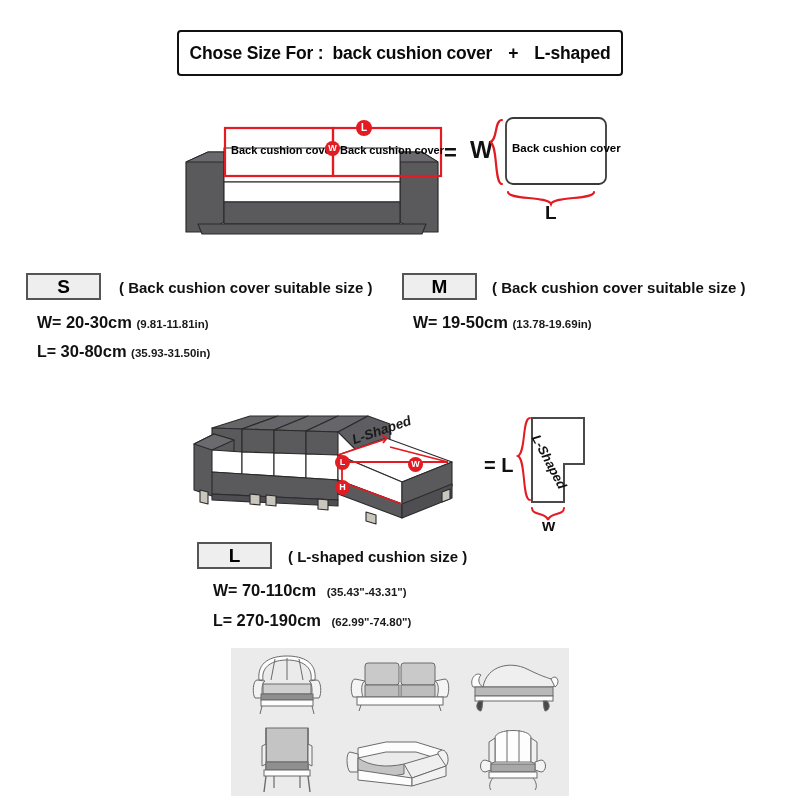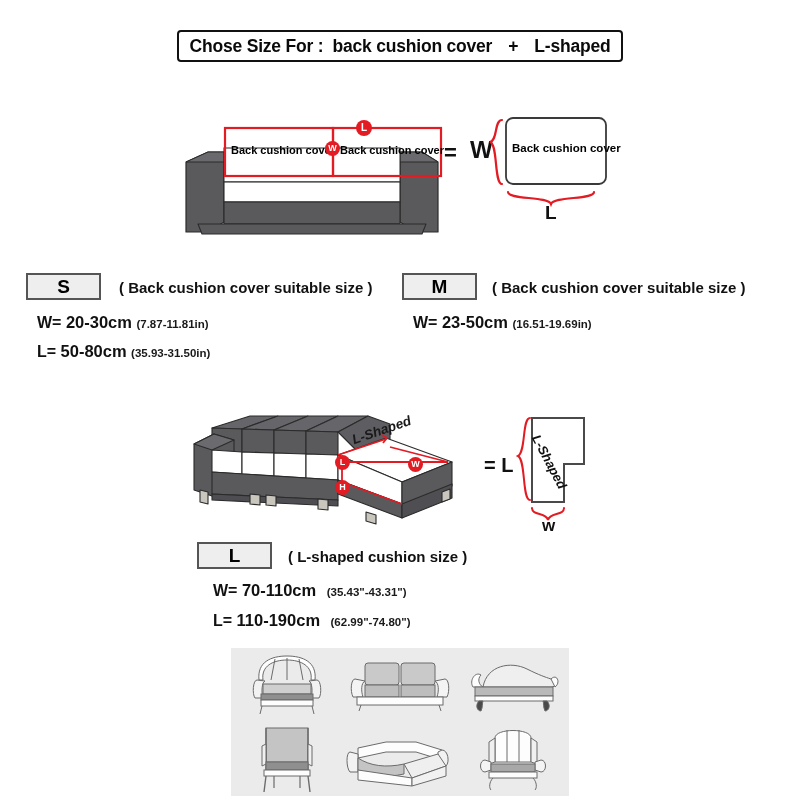--- a/index.html
+++ b/index.html
@@ -20,21 +20,21 @@
     width: 800px;
     height: 800px;
   }
 
   
   .header-box {
     position: absolute;
     left: 177px;
     top: 30px;
     width: 446px;
-    height: 32px;
+    height: 46px;
     border: 2.5px solid #111111;
     border-radius: 4px;
     background: #ffffff;
     display: flex;
     align-items: center;
     justify-content: center;
     box-sizing: border-box;
   }
   .header-text {
     font-size: 17.5px;
@@ -186,34 +186,34 @@
 
     <div style="position:absolute; left:68px; top:30px; font-size:11.5px; font-weight:bold; white-space:nowrap;">Back cushion cover</div>
     <div class="eq-sym" style="left:101px; top:90px; font-size:19px;">L</div>
   </div>
 
   <div class="size-chip" style="left:26px; top:273px; width:75px; height:27px; font-size:19px;">S</div>
   <div class="size-caption" style="left:119px; top:279px;">( Back cushion cover suitable size )</div>
   <div class="dim-line" style="left:37px; top:313px;">
     <span class="dim-key">W=</span>
     <span class="dim-val">20-30cm</span>
-    <span class="dim-in">(7.87-11.81in)</span>
+    <span class="dim-in">(9.81-11.81in)</span>
   </div>
   <div class="dim-line" style="left:37px; top:342px;">
     <span class="dim-key">L=</span>
-    <span class="dim-val">50-80cm</span>
+    <span class="dim-val">30-80cm</span>
     <span class="dim-in">(35.93-31.50in)</span>
   </div>
 
   <div class="size-chip" style="left:402px; top:273px; width:75px; height:27px; font-size:19px;">M</div>
   <div class="size-caption" style="left:492px; top:279px;">( Back cushion cover suitable size )</div>
   <div class="dim-line" style="left:413px; top:313px;">
     <span class="dim-key">W=</span>
-    <span class="dim-val">23-50cm</span>
-    <span class="dim-in">(16.51-19.69in)</span>
+    <span class="dim-val">19-50cm</span>
+    <span class="dim-in">(13.78-19.69in)</span>
   </div>
 
   <div class="stage" style="left:190px; top:400px; width:300px; height:125px;">
     <svg width="300" height="125" viewBox="0 0 300 125">
       <g stroke="#2b2b2b" stroke-width="1.1" stroke-linejoin="round">
 
         <path d="M22 28 L60 16 L88 16 L52 29 Z" fill="#66666a"></path>
         <path d="M22 28 L52 29 L52 52 L22 50 Z" fill="#5a5a5d"></path>
         <path d="M52 29 L88 16 L118 16 L84 30 Z" fill="#66666a"></path>
         <path d="M52 29 L84 30 L84 53 L52 52 Z" fill="#5a5a5d"></path>
@@ -293,21 +293,21 @@
 
   <div class="size-chip" style="left:197px; top:542px; width:75px; height:27px; font-size:19px;">L</div>
   <div class="size-caption" style="left:288px; top:548px;">( L-shaped cushion size )</div>
   <div class="dim-line" style="left:213px; top:581px;">
     <span class="dim-key">W=</span>
     <span class="dim-val">70-110cm</span>
     <span class="dim-in" style="margin-left:6px;">(35.43"-43.31")</span>
   </div>
   <div class="dim-line" style="left:213px; top:611px;">
     <span class="dim-key">L=</span>
-    <span class="dim-val">110-190cm</span>
+    <span class="dim-val">270-190cm</span>
     <span class="dim-in" style="margin-left:6px;">(62.99"-74.80")</span>
   </div>
 
   <div class="gallery">
     <div class="gallery-grid">
 
       <div class="gallery-cell">
         <svg width="80" height="62" viewBox="0 0 80 62">
           <g stroke="#6b6b6b" stroke-width="1" fill="#fdfdfd">
             <path d="M12 26 C10 8 24 2 40 2 C56 2 70 8 68 26 L64 26 C66 12 54 6 40 6 C26 6 14 12 16 26 Z"></path>

